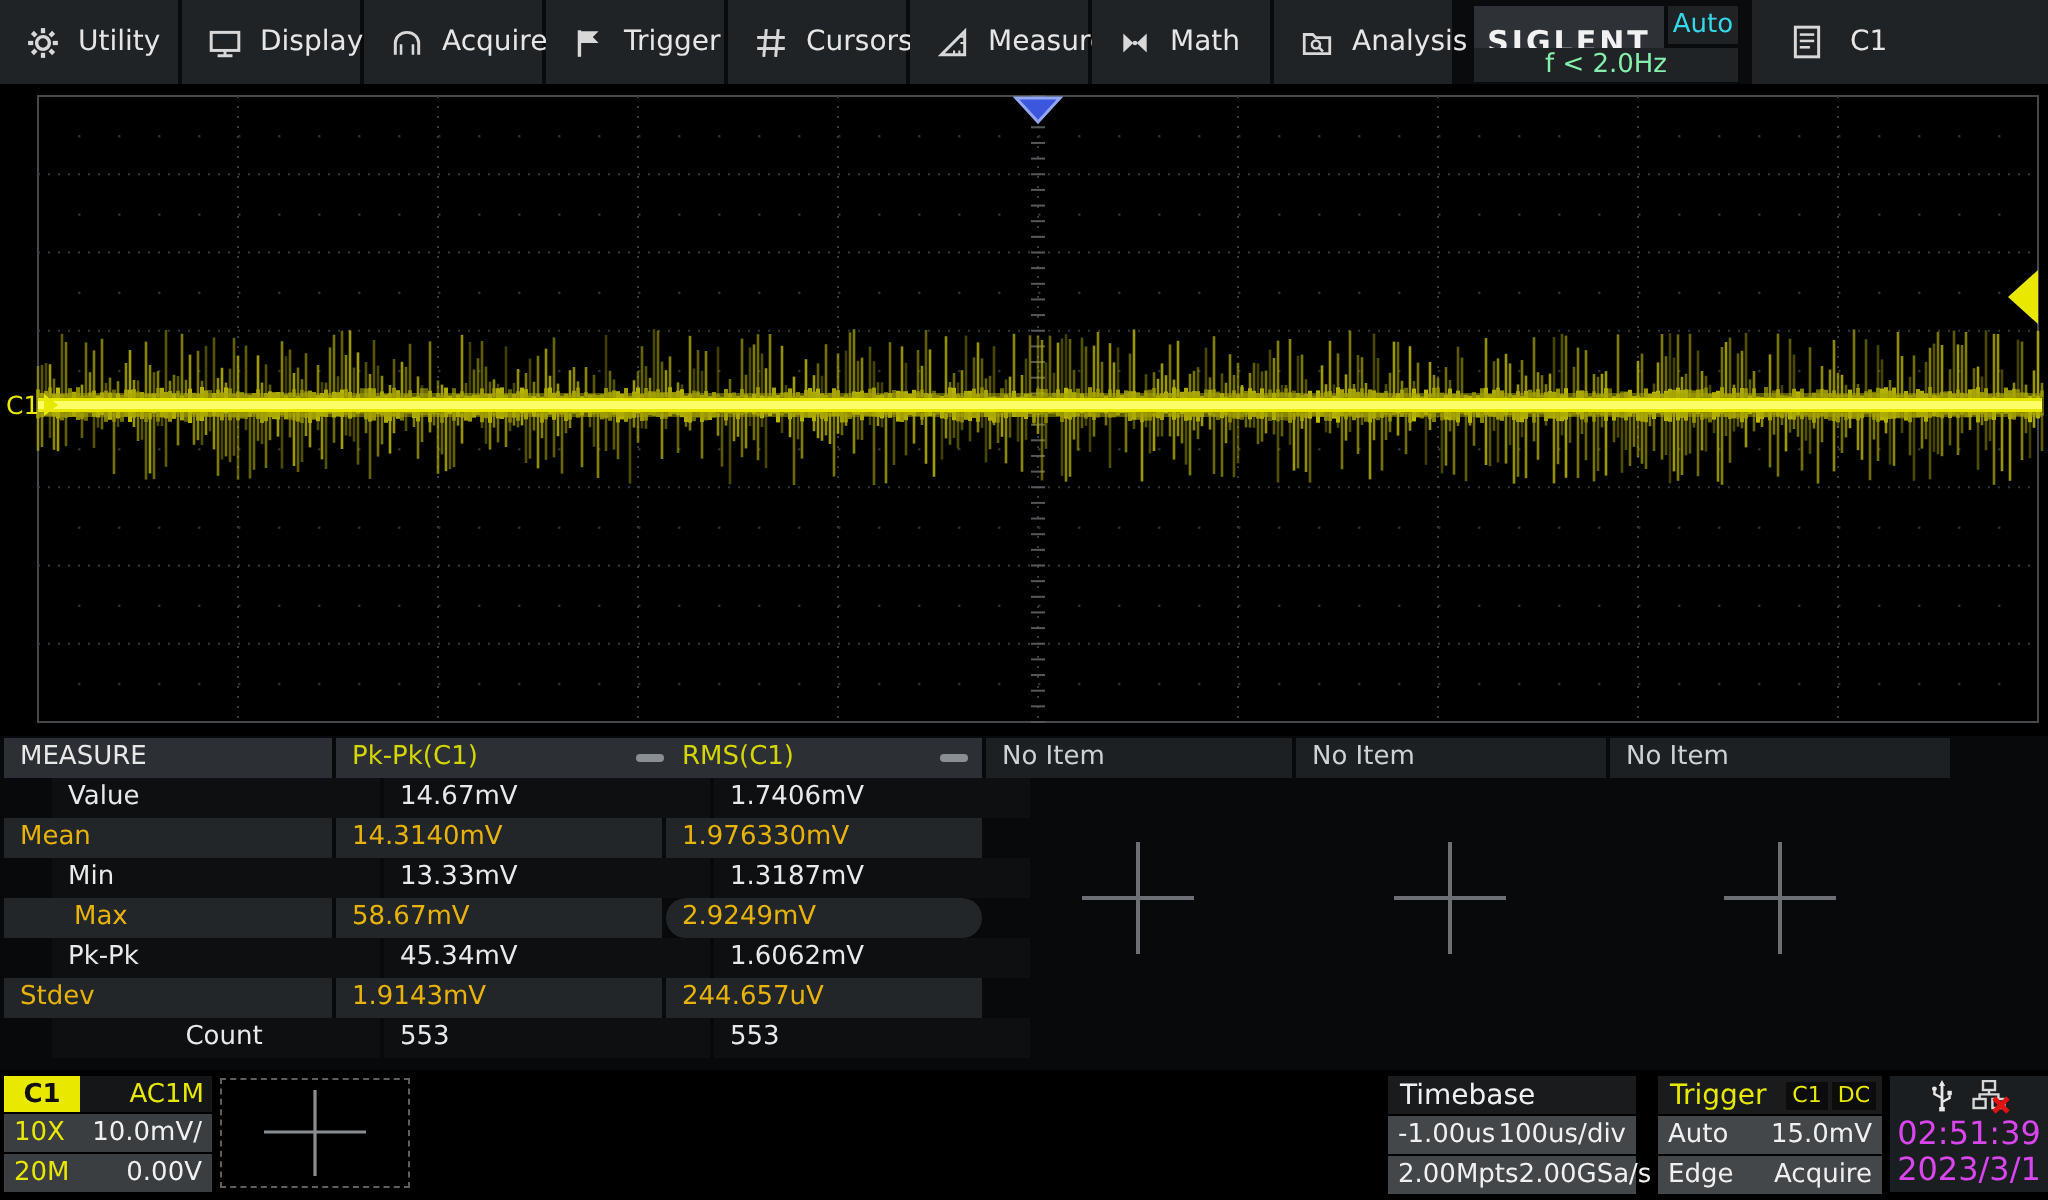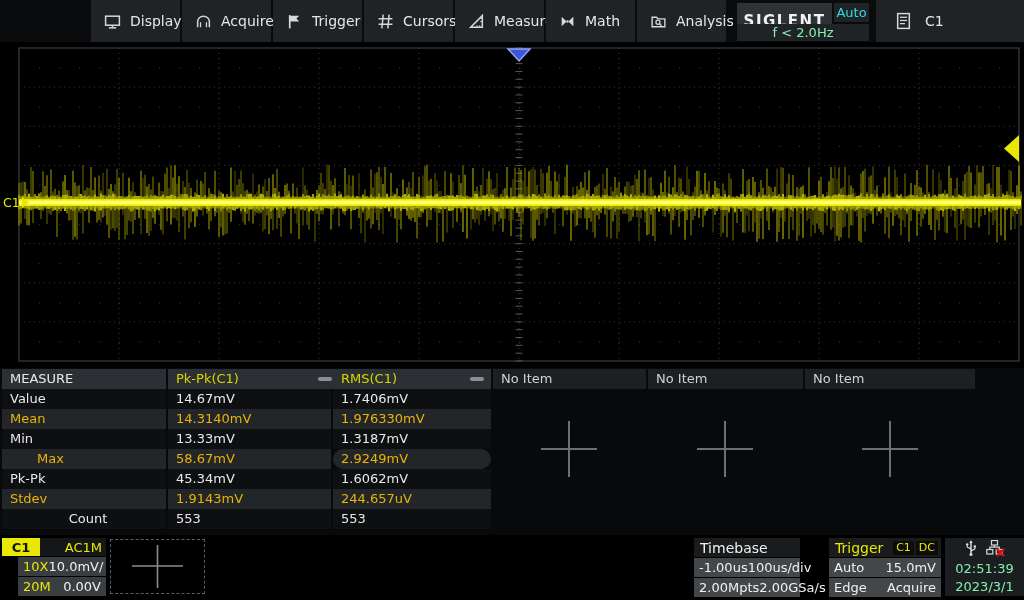--- a/index.html
+++ b/index.html
@@ -30,58 +30,74 @@
 
   
   #measure-panel { left:0; top:368px; width:1024px; height:167px; background:#08090a; }
   .mcell { position:absolute; height:20px; line-height:20px; font-size:13px;
            padding-left:8px; white-space:nowrap; overflow:hidden; }
   .mhead  { background:#2c3034; color:#e8e8e8; }
   .mstat  { background:#2c3034; color:#d6d600; }
   .mempty { background:#1d2023; color:#cfd2d4; }
   .minus-btn { position:absolute; right:7px; top:8px; width:14px; height:4px;
                background:#8a8f93; border-radius:2px; }
-  .rowdark  { background:#0d0f11; color:#e9e9e9; }
+  .rowdark  { background:#0d0f11; color:#e9e9e9;margin-left:24px; }
   .rowlight { background:#232629; color:#eab308; }
   .addplus { position:absolute; width:58px; height:58px; }
 
   
   #bottombar { left:0; top:535px; width:1024px; height:65px; background:#000; }
   .bb-row { display:flex; justify-content:space-between; align-items:center;
             height:19px; padding:0 5px; font-size:13px; margin-top:1px; }
   #ch-box { left:2px; top:3px; width:104px; }
   #ch-head { display:flex; justify-content:space-between; align-items:center;
              height:18px; background:#141618; }
   #ch-badge { width:38px; height:18px; background:#e8e800; color:#101010; font-weight:bold;
               font-size:13px; display:flex; align-items:center; justify-content:center; }
   #ch-coupling { color:#e8e800; font-size:13px; padding-right:4px; }
-  .ch-row { background:#3b3e41;margin-left:16px; }
+  .ch-row { background:#3b3e41; }
   .yel { color:#e8e800; } .wht { color:#f0f0f0; }
   #add-ch-box { left:110px; top:4px; width:95px; height:55px; border:1px dashed #5c5e60; }
-  #tb-box  { left:694px; top:3px; width:106px; }
+  #tb-box  { left:694px; top:3px; width:124px; }
   #trg-box { left:829px; top:3px; width:112px; }
   .sect-head { height:19px; background:#191b1d; display:flex; align-items:center;
                padding-left:6px; font-size:14px; }
   .sect-row { background:#44474a; }
   .trg-badges { margin-left:auto; display:flex; gap:2px; padding-right:3px; }
   .trg-badge { background:#0c0c0c; color:#e8e800; font-size:11px; padding:0 3px;
                height:14px; line-height:14px; }
   #info-box { left:945px; top:3px; width:79px; height:58px; background:#1b1e20;
               display:flex; flex-direction:column; align-items:center; justify-content:space-between;
               padding:2px 0 3px; }
   #info-icons { display:flex; gap:9px; align-items:center; height:16px; }
-  #info-box .t { color:#86efac; font-size:13px; line-height:1; }
+  #info-box .t { color:#d946ef; font-size:16px; line-height:1; }
 </style>
 </head>
 <body>
 
 <div id="stage">
 
   <div id="menubar" class="abs">
 
+    <div class="menu-item" style="left:0">
+      <svg class="micon" viewBox="0 0 16 16">
+        <circle cx="8" cy="8" r="3" fill="none" stroke="#d8d8d8" stroke-width="1.6"></circle>
+        <g stroke="#d8d8d8" stroke-width="2">
+          <line x1="8" y1="1" x2="8" y2="3.4"></line>
+            <line x1="8" y1="12.6" x2="8" y2="15"></line>
+          <line x1="1" y1="8" x2="3.4" y2="8"></line>
+            <line x1="12.6" y1="8" x2="15" y2="8"></line>
+          <line x1="3" y1="3" x2="4.7" y2="4.7"></line>
+            <line x1="11.3" y1="11.3" x2="13" y2="13"></line>
+          <line x1="13" y1="3" x2="11.3" y2="4.7"></line>
+            <line x1="4.7" y1="11.3" x2="3" y2="13"></line>
+        </g>
+      </svg>
+      <span class="lbl">Utility</span>
+    </div>
 
     <div class="menu-item" style="left:182px">
       <svg class="micon" viewBox="0 0 16 16">
         <path d="M2.5 13.5 V8 A5.5 5 0 0 1 13.5 8 V13.5" fill="none" stroke="#d8d8d8" stroke-width="1.4"></path>
         <path d="M5.2 13.5 V8.6 M10.8 13.5 V8.6" fill="none" stroke="#d8d8d8" stroke-width="1.2"></path>
       </svg>
       <span class="lbl">Acquire</span>
     </div>
 
     <div class="menu-item" style="left:91px">

